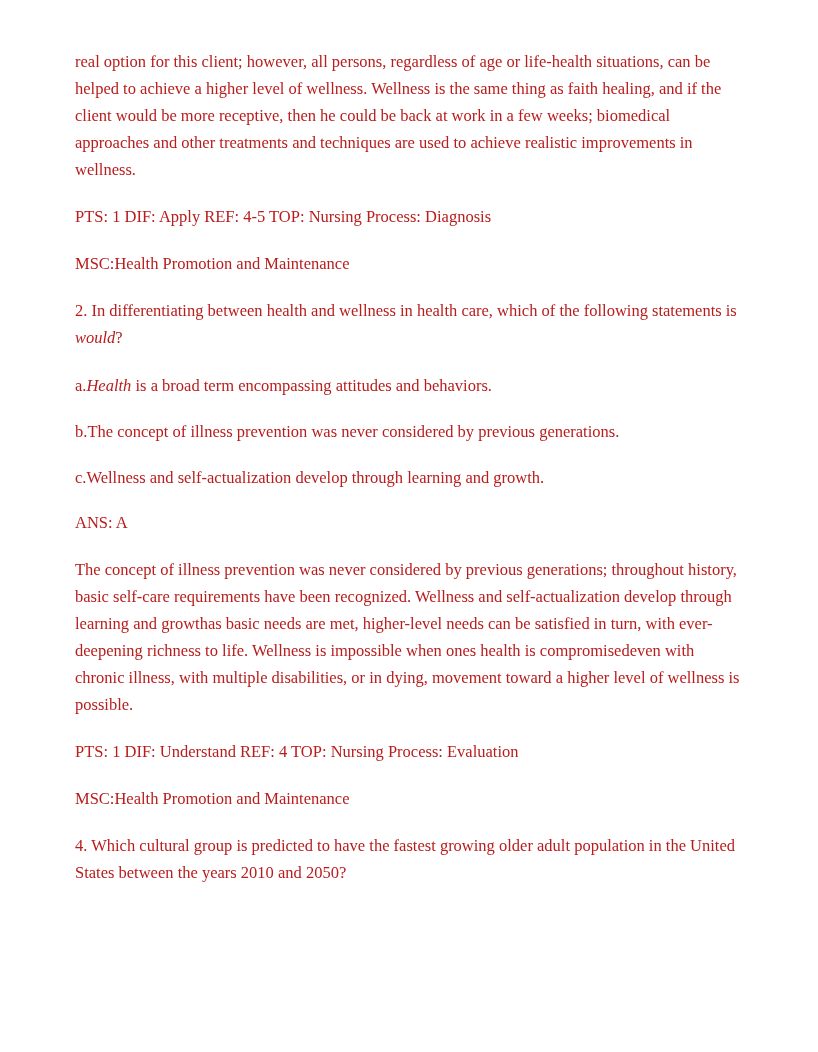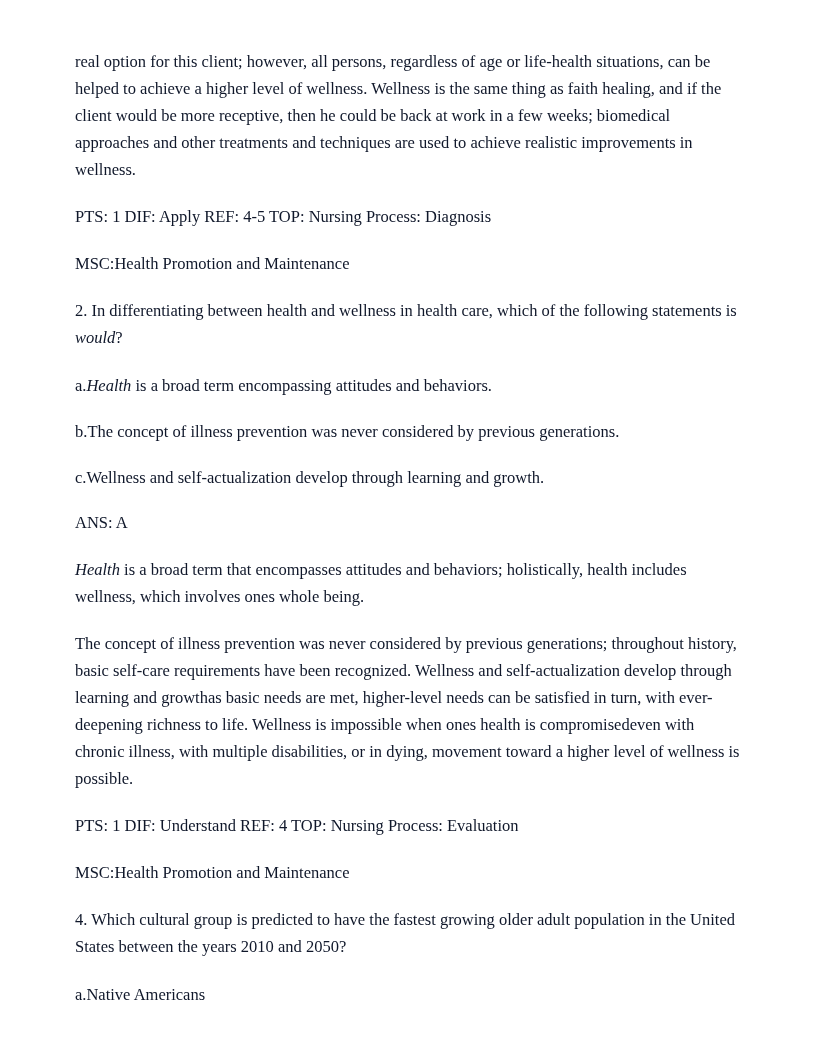--- a/index.html
+++ b/index.html
@@ -11,21 +11,21 @@
     position: relative;
     width: 818px;
     height: 1052px;
     margin: 0 auto;
     background: #ffffff;
     overflow: hidden;
     box-sizing: border-box;
     padding: 48px 73px 0 75px;
     font-family: "Liberation Serif", "DejaVu Serif", serif;
     font-size: 16.5px;
-    color: #0f172a;
+    color: #b91c1c;
   }
   .para {
     margin: 0 0 20px 0;
     line-height: 27px;
     text-align: left;
   }
   .q3-stem { margin-bottom: 14px; }
   .q4-stem { margin-bottom: 12px; }
   .options {
     margin: 0 0 20px 0;
@@ -48,27 +48,23 @@
   <p class="para q3-stem"><span>2. In differentiating between health and wellness in health care, which of the following statements is </span><i>would</i><span>?</span></p>
 
   <div class="options">
     <div class="option"><span>a.</span><i>Health</i><span> is a broad term encompassing attitudes and behaviors.</span></div>
     <div class="option"><span>b.</span><span>The concept of illness prevention was never considered by previous generations.</span></div>
     <div class="option"><span>c.</span><span>Wellness and self-actualization develop through learning and growth.</span></div>
   </div>
 
   <p class="para">ANS: A</p>
 
-  <p class="para"><i>Health</i><span> is a broad term that encompasses attitudes and behaviors; holistically, health includes wellness, which involves ones whole being.</span></p>
 
   <p class="para">The concept of illness prevention was never considered by previous generations; throughout history, basic self-care requirements have been recognized. Wellness and self-actualization develop through learning and growthas basic needs are met, higher-level needs can be satisfied in turn, with ever-deepening richness to life. Wellness is impossible when ones health is compromisedeven with chronic illness, with multiple disabilities, or in dying, movement toward a higher level of wellness is possible.</p>
 
   <p class="para">PTS: 1 DIF: Understand REF: 4 TOP: Nursing Process: Evaluation</p>
 
   <p class="para">MSC:Health Promotion and Maintenance</p>
 
   <p class="para q4-stem">4. Which cultural group is predicted to have the fastest growing older adult population in the United States between the years 2010 and 2050?</p>
 
-  <div class="options">
-    <div class="option"><span>a.</span><span>Native Americans</span></div>
-  </div>
 
 </div>
 
 </body></html>

